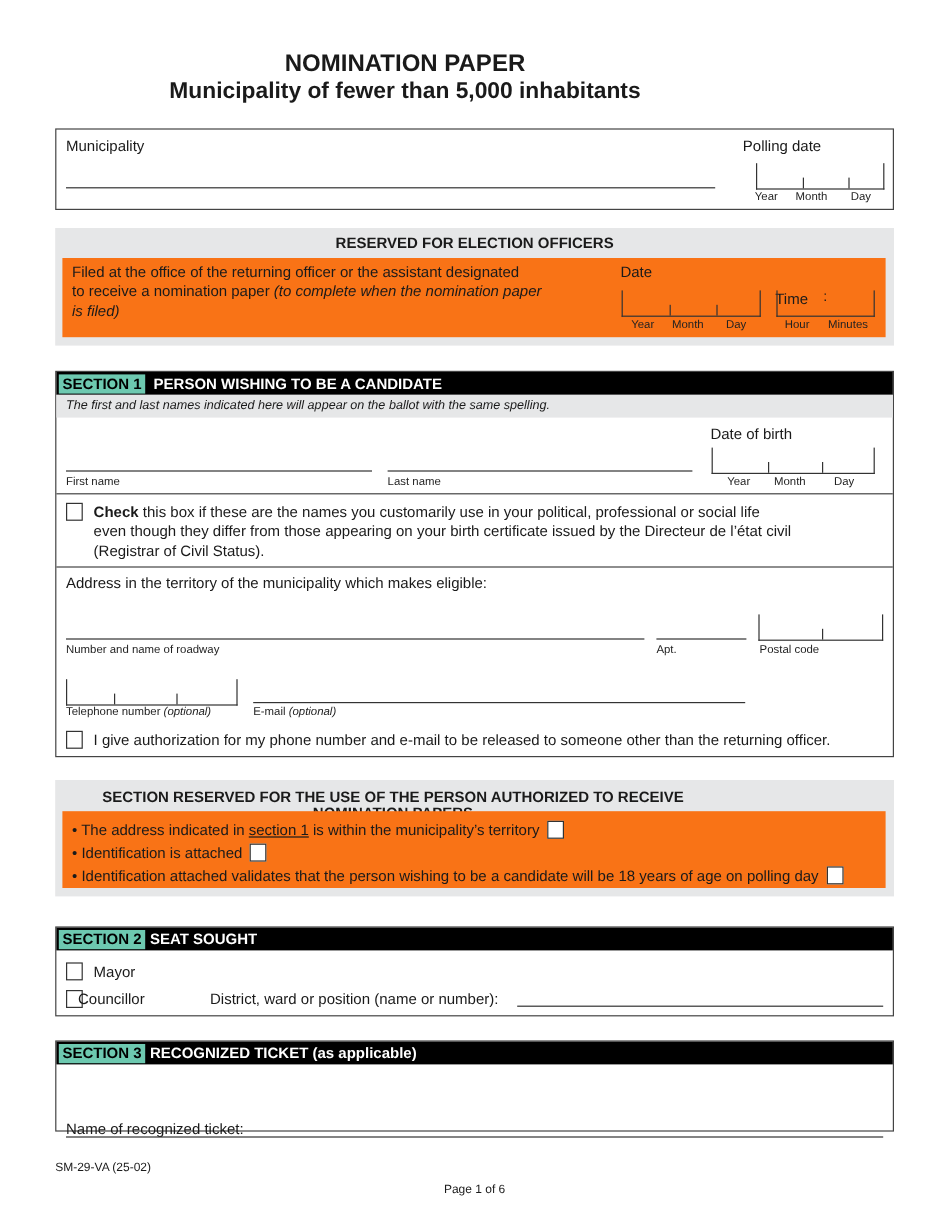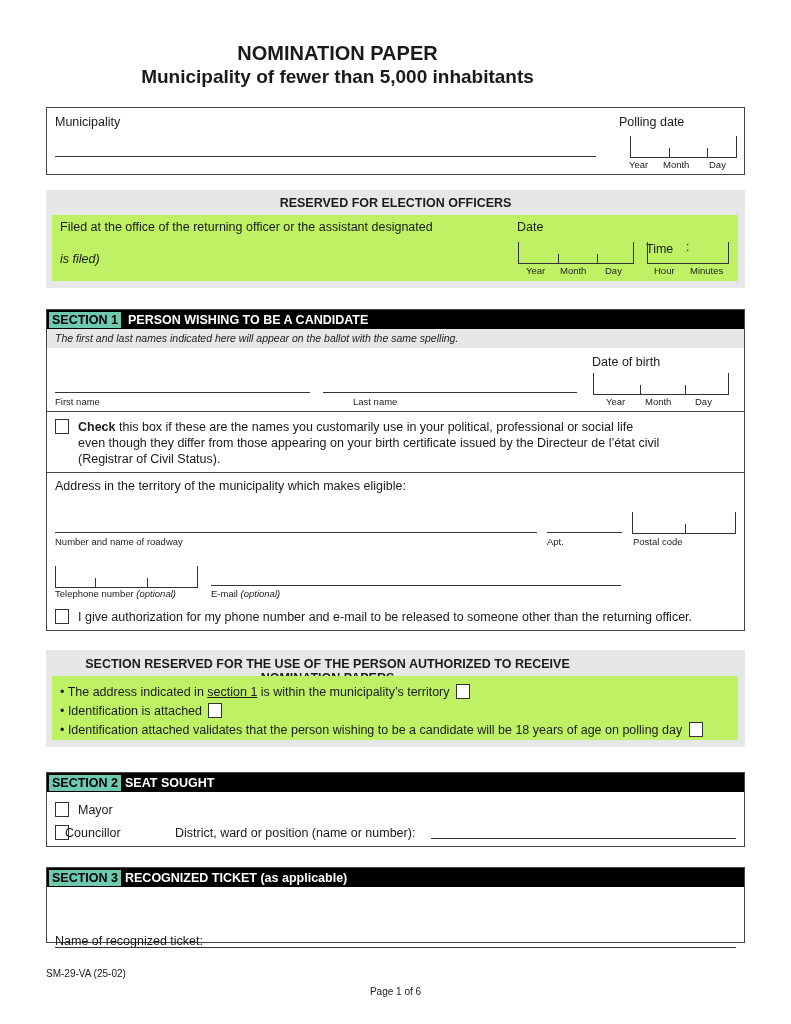--- a/index.html
+++ b/index.html
@@ -3,21 +3,21 @@
 <meta charset="utf-8">
 <style>
   * { box-sizing: border-box; margin: 0; padding: 0; }
   body { width: 791px; height: 1024px; background: #fff; font-family: "Liberation Sans", sans-serif; color: #1a1a1a; position: relative; overflow: hidden; }
   .abs { position: absolute; }
   .title { left: 0; width: 675px; text-align: center; font-weight: bold; }
   .t1 { top: 42px; font-size: 20px; }
   .t2 { top: 66px; font-size: 19px; }
   .box { border: 1px solid #444; }
   .gray { background: #e6e7e8; }
-  .white { background: #bef264; }
+  .white { background: #f97316; }
   .lbl { font-size: 12.5px; }
   .small { font-size: 9.5px; color: #222; }
   .line { border-bottom: 1px solid #333; height: 0; }
   .datebox { height: 22px; border-left: 1px solid #333; border-right: 1px solid #333; border-bottom: 1px solid #333; }
   .tick { position: absolute; bottom: 0; width: 0; height: 9px; border-left: 1px solid #333; }
   .sechdr { background: #000; color: #fff; height: 19px; font-weight: bold; font-size: 12.5px; display: flex; align-items: center; }
   .badge { background: #6dc9b0; color: #000; padding: 1px 3px; margin-left: 2px; height: 16px; line-height: 15px; }
   .sechdr .sectitle { margin-left: 7px; }
   .cb { width: 14px; height: 15px; border: 1px solid #333; background: #fff; display: inline-block; }
   .ital { font-style: italic; }
@@ -40,20 +40,23 @@
   </div>
   <div class="abs small" style="left:582px; top:51px;">Year</div>
   <div class="abs small" style="left:616px; top:51px;">Month</div>
   <div class="abs small" style="left:662px; top:51px;">Day</div>
 </div>
 
 <div class="abs gray" style="left:46px; top:190px; width:699px; height:98px;">
   <div class="abs bold" style="left:0; width:699px; top:6px; text-align:center; font-size:12.5px;">RESERVED FOR ELECTION OFFICERS</div>
   <div class="abs white" style="left:6px; top:25px; width:686px; height:66px;">
     <div class="abs lbl" style="left:8px; top:5px;">Filed at the office of the returning officer or the assistant designated</div>
+    <div class="abs lbl" style="left:8px; top:21px; white-space:nowrap;">
+      <span>to receive a nomination paper </span><span class="ital">(to complete when the nomination paper</span>
+    </div>
     <div class="abs lbl ital" style="left:8px; top:37px;">is filed)</div>
     <div class="abs lbl" style="left:465px; top:5px;">Date</div>
     <div class="abs datebox" style="left:466px; top:27px; width:116px;">
       <div class="tick" style="left:39px;"></div>
       <div class="tick" style="left:78px;"></div>
     </div>
     <div class="abs small" style="left:474px; top:50px;">Year</div>
     <div class="abs small" style="left:508px; top:50px;">Month</div>
     <div class="abs small" style="left:553px; top:50px;">Day</div>
     <div class="abs lbl" style="left:594px; top:5px;margin-top:22px;">Time</div>
@@ -68,21 +71,21 @@
 <div class="abs box" style="left:46px; top:309px; width:699px; height:322px;">
   <div class="sechdr">
     <span class="badge">SECTION 1</span>
     <span class="sectitle">PERSON WISHING TO BE A CANDIDATE</span>
   </div>
   <div class="gray ital" style="height:19px; font-size:10.5px; padding:3px 8px;">The first and last names indicated here will appear on the ballot with the same spelling.</div>
   <div class="abs lbl" style="left:545px; top:45px;">Date of birth</div>
   <div class="abs line" style="left:8px; top:82px; width:255px;"></div>
   <div class="abs small" style="left:8px; top:86px;">First name</div>
   <div class="abs line" style="left:276px; top:82px; width:254px;"></div>
-  <div class="abs small" style="left:276px; top:86px;margin-left:30px;">Last name</div>
+  <div class="abs small" style="left:276px; top:86px;">Last name</div>
   <div class="abs datebox" style="left:546px; top:63px; width:136px;">
     <div class="tick" style="left:46px;"></div>
     <div class="tick" style="left:91px;"></div>
   </div>
   <div class="abs small" style="left:559px; top:86px;">Year</div>
   <div class="abs small" style="left:598px; top:86px;">Month</div>
   <div class="abs small" style="left:648px; top:86px;">Day</div>
 
   <div class="abs" style="left:0; top:101px; width:697px; border-top:1px solid #444;"></div>
   <div class="abs cb" style="left:8px; top:109px;"></div>

